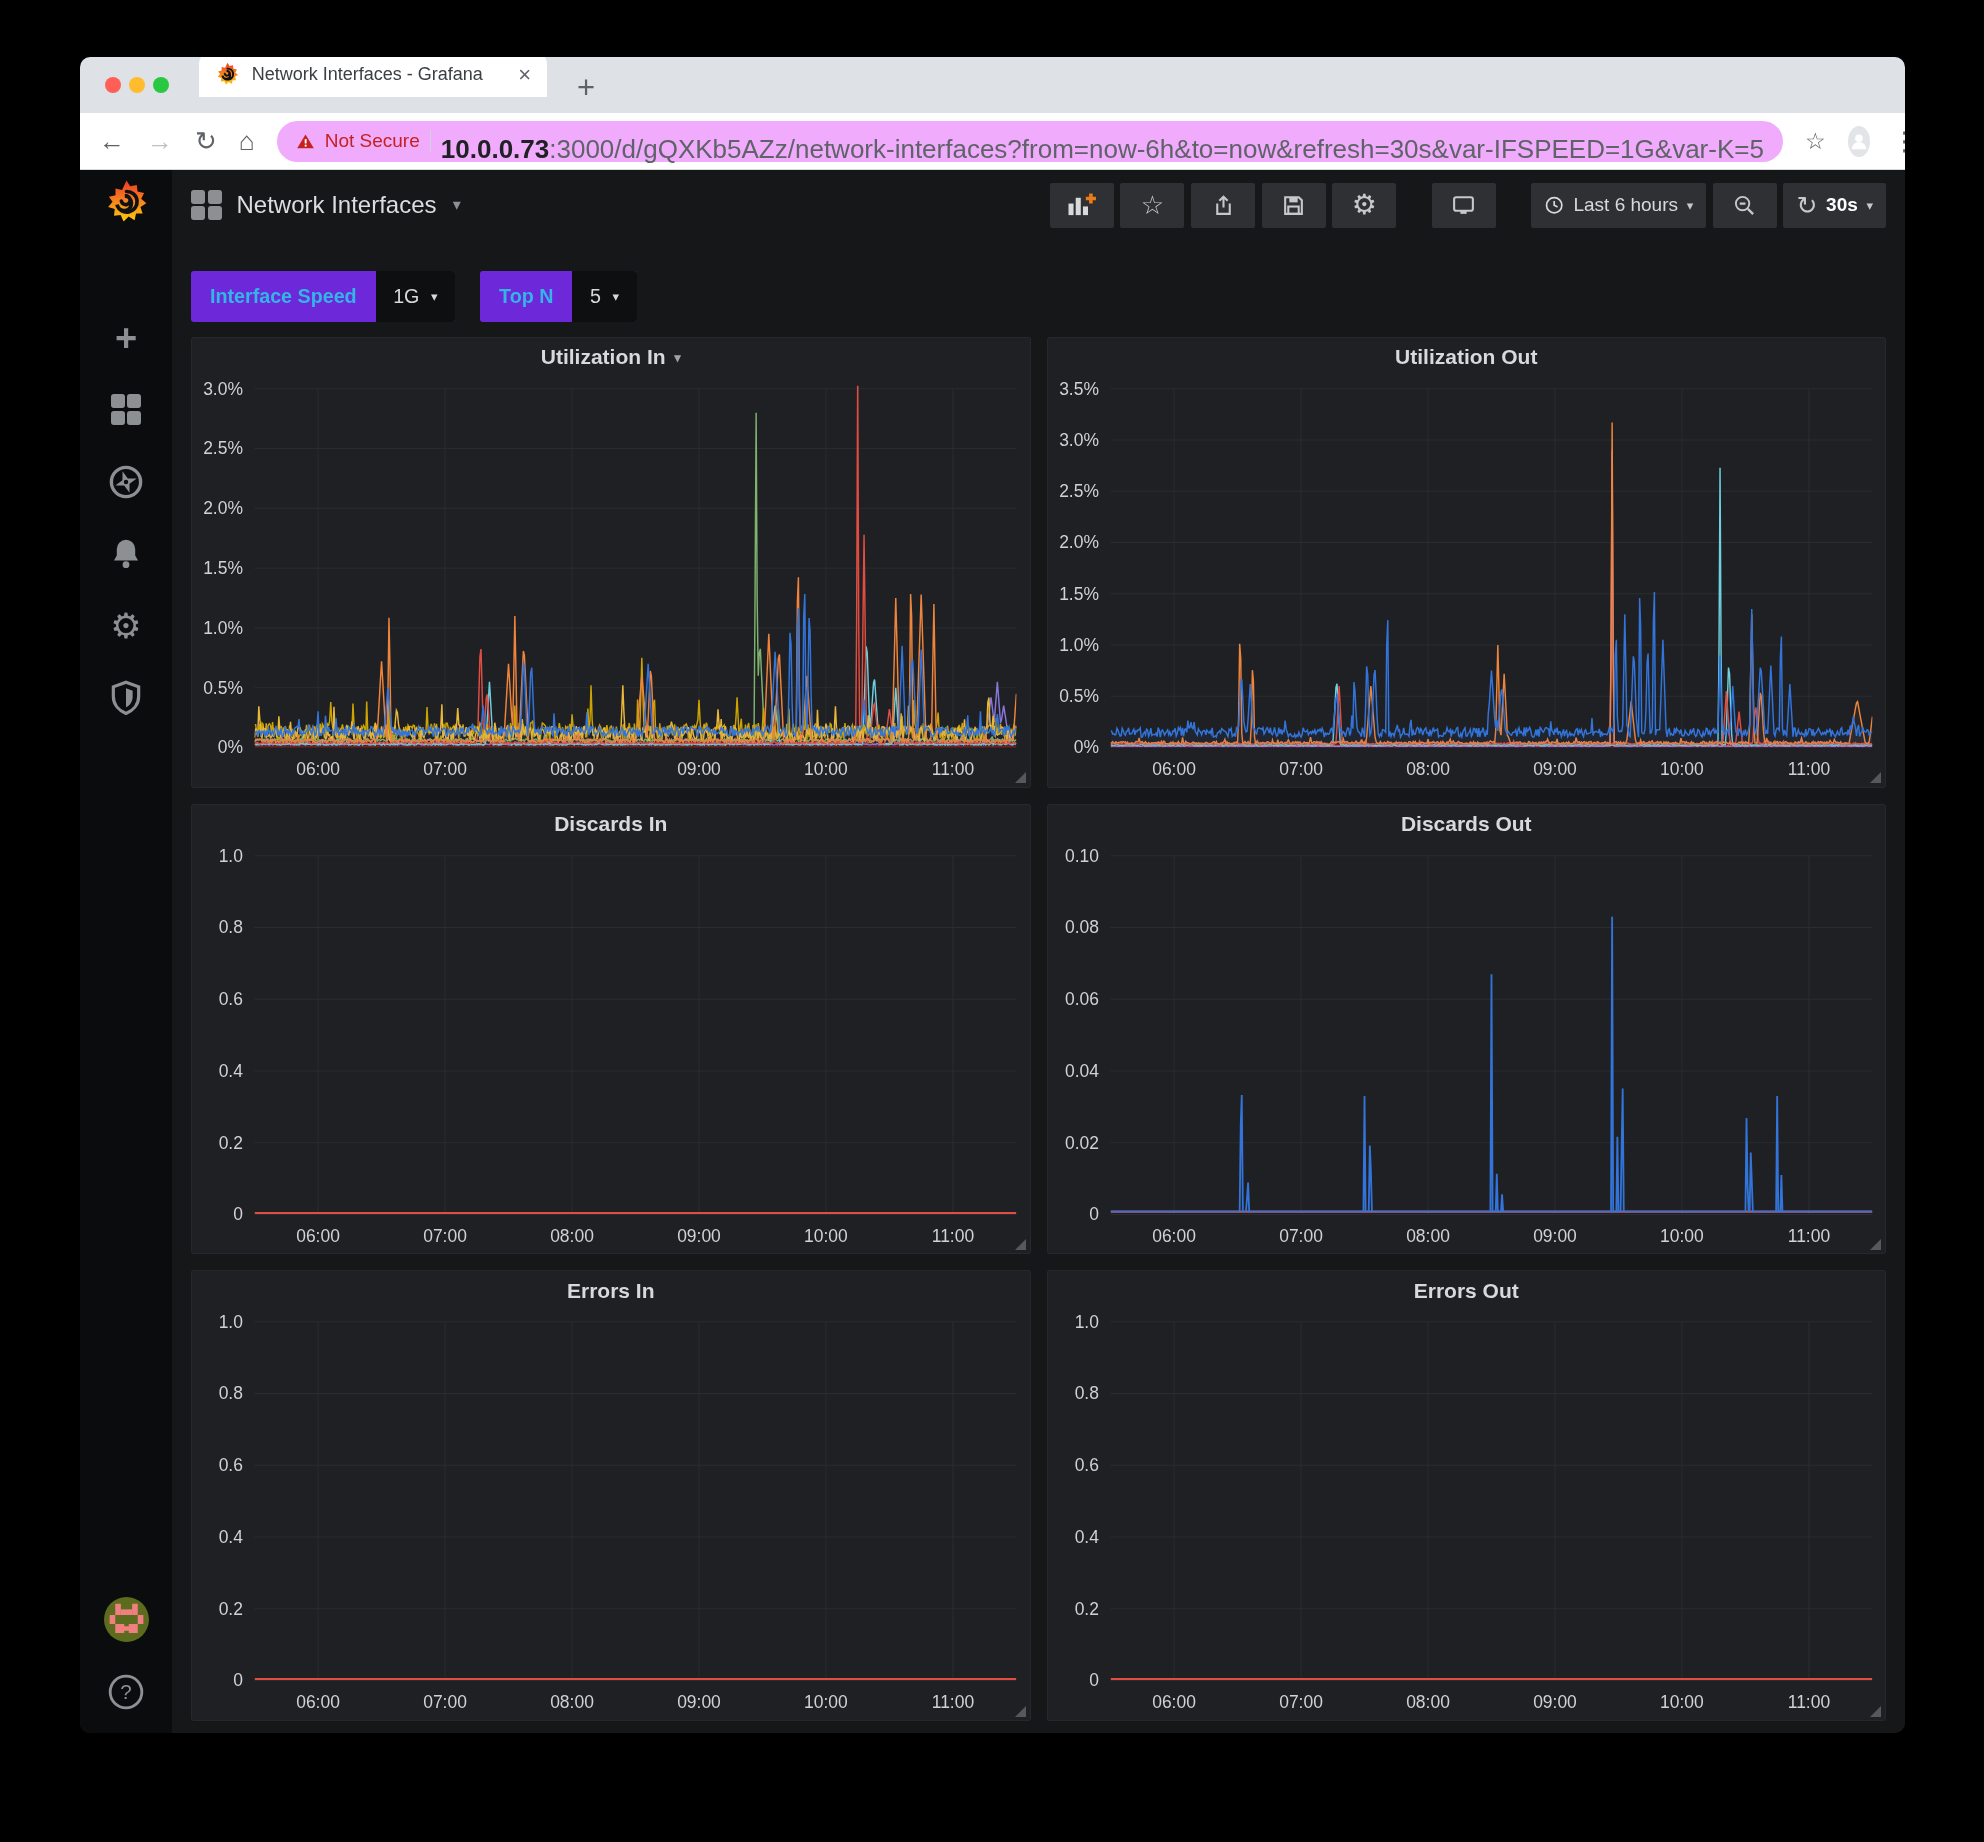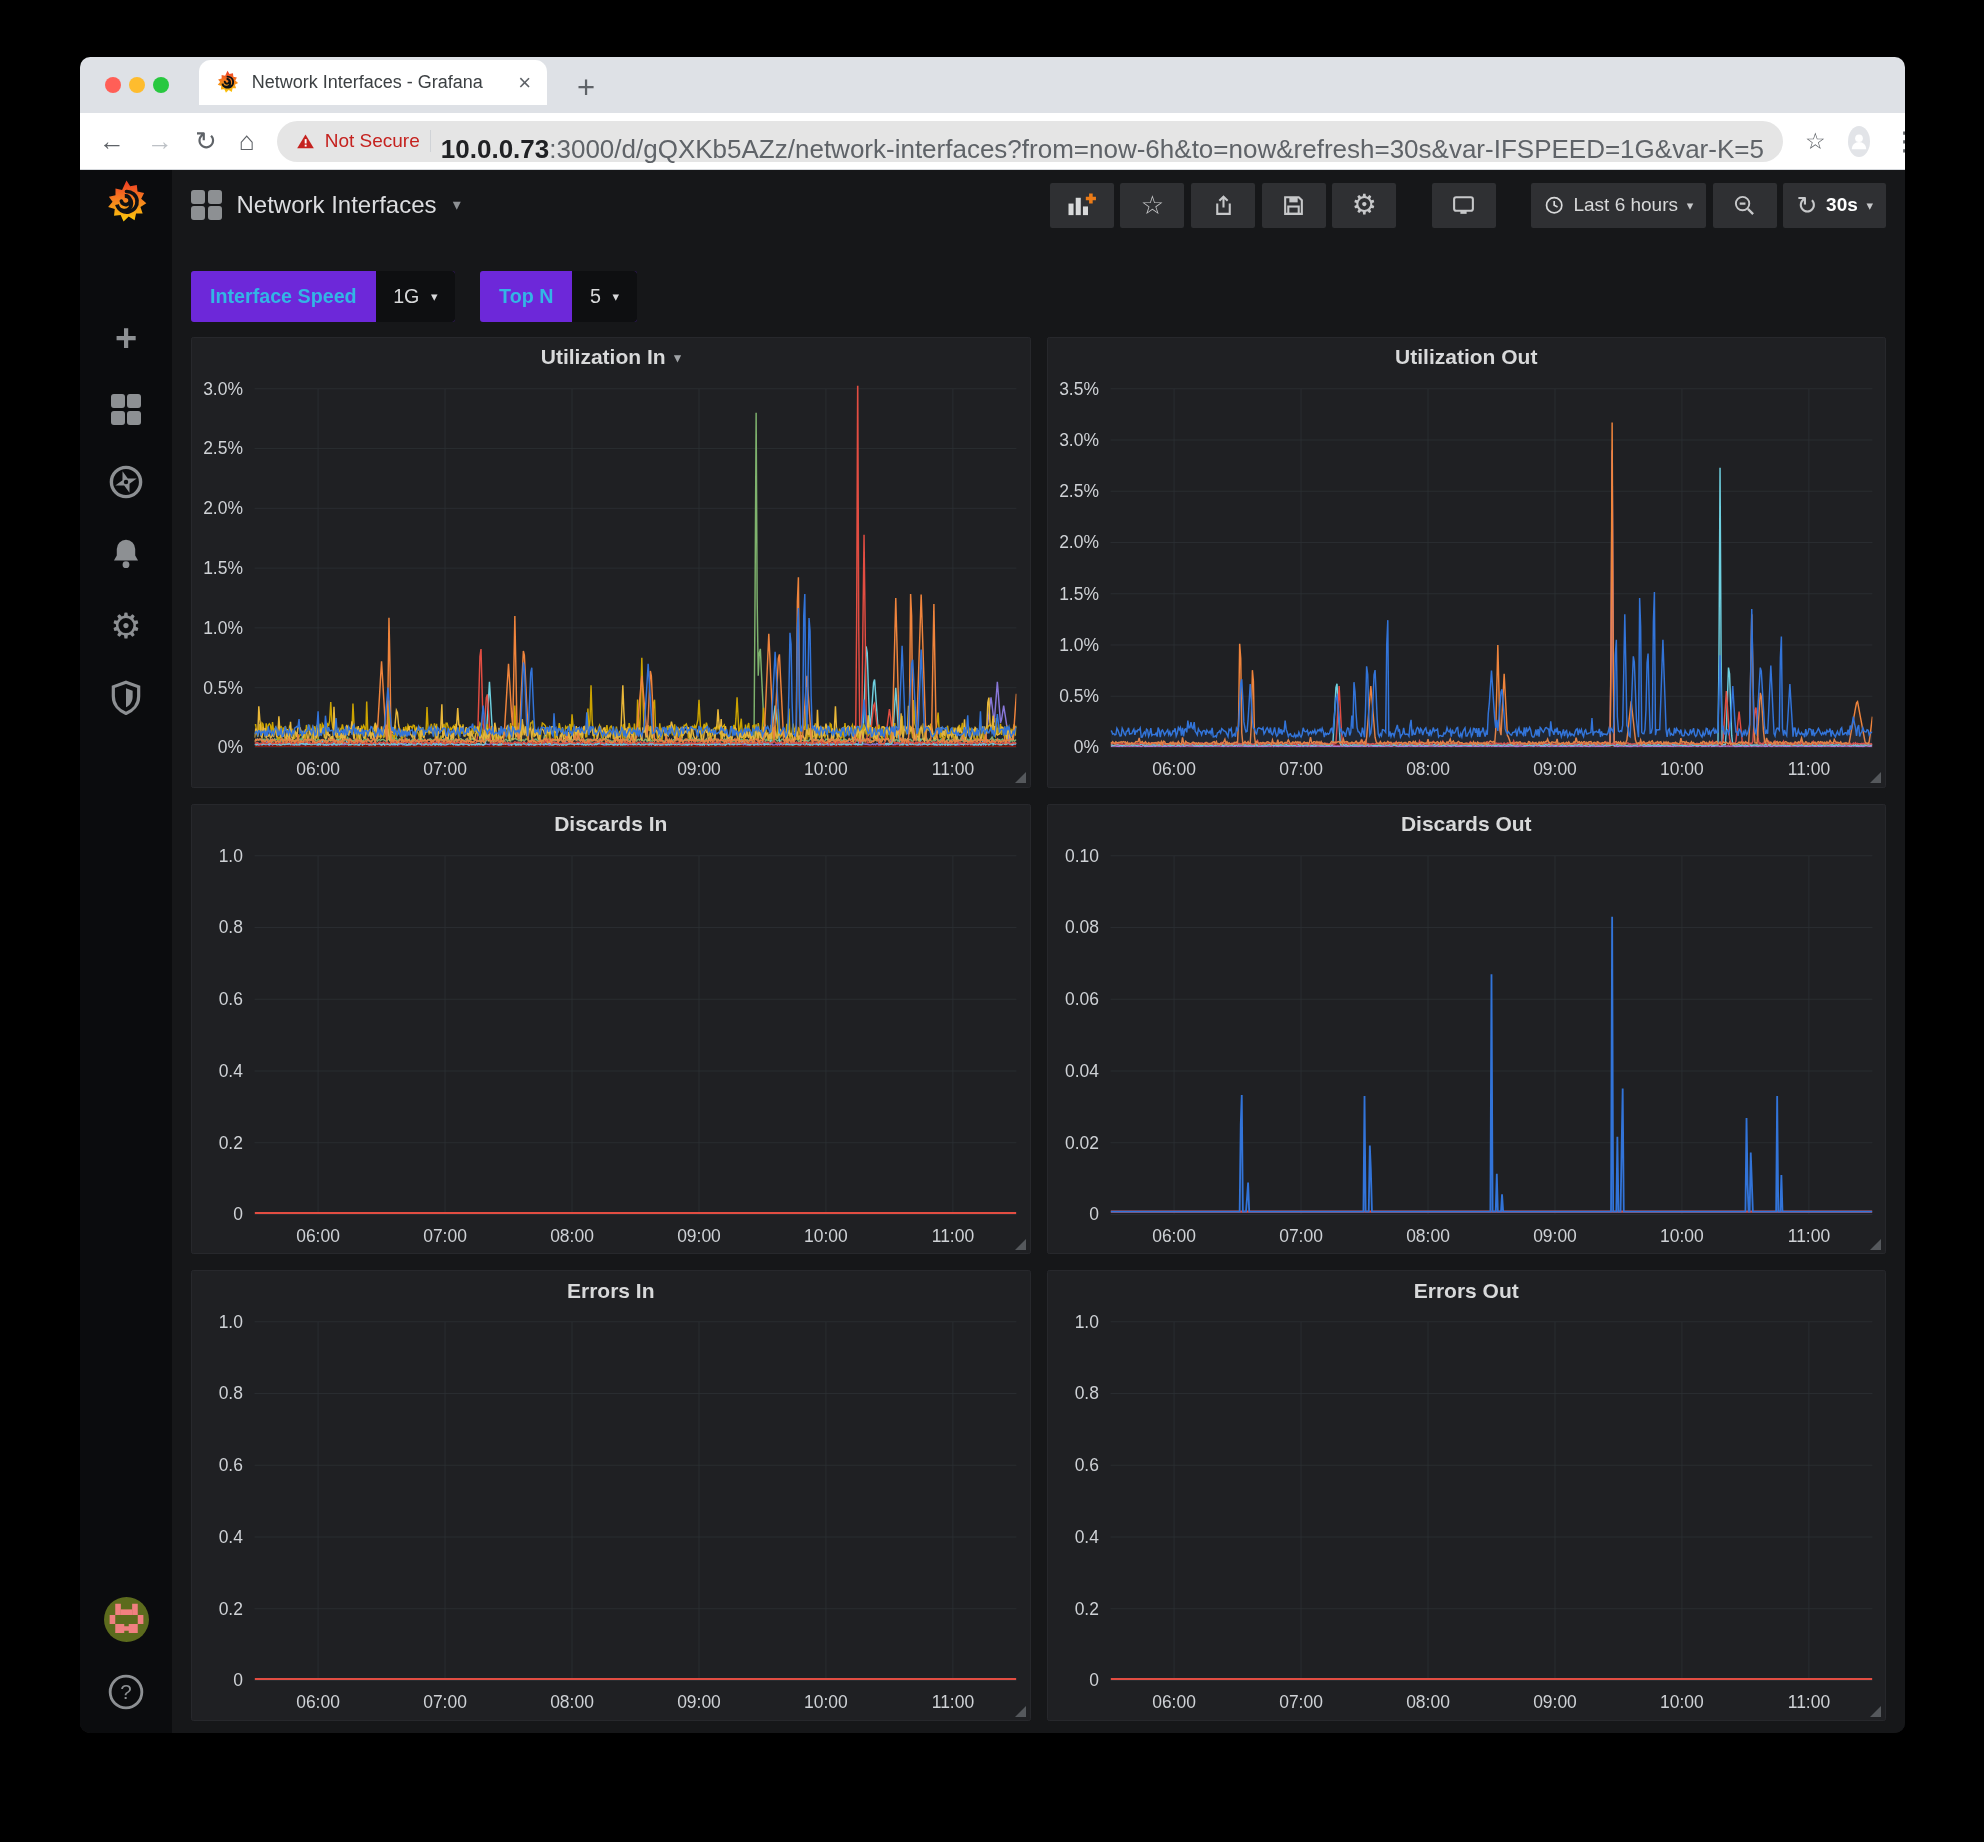--- a/index.html
+++ b/index.html
@@ -3,28 +3,28 @@
 <meta charset="utf-8">
 <style>
   * { box-sizing: border-box; margin: 0; padding: 0; }
   html,body { width:1985px; height:1842px; background:#000; font-family:"Liberation Sans", sans-serif; overflow:hidden; }
   .window { position:absolute; left:80px; top:57px; width:1825px; height:1676px; border-radius:10.2px; overflow:hidden; display:flex; flex-direction:column; background:#161719; box-shadow:0 5.8px 44px rgba(0,0,0,.9); }
 
   
   .tabstrip { height:56px; background:#dee1e6; position:relative; flex:none; }
   .lights { position:absolute; left:25px; top:19.7px; display:flex; gap:8px; }
   .light { width:16px; height:16px; border-radius:50%; }
-  .tab { position:absolute; left:119px; bottom:8px; width:348px; height:45px; background:#fff; border-radius:11.7px 11.7px 0 0; display:flex; align-items:center; padding:0 16px; gap:11.7px; }
+  .tab { position:absolute; left:119px; bottom:16px; width:348px; height:45px; background:#fff; border-radius:11.7px 11.7px 0 0; display:flex; align-items:center; padding:0 16px; gap:11.7px; }
   .tab-title { flex:1; font-size:18px; color:#3c4043; white-space:nowrap; overflow:hidden; text-overflow:ellipsis; }
   .tab-close { font-size:22px; color:#5f6368; line-height:1; }
   .newtab { position:absolute; left:487px; bottom:5.8px; font-size:31px; color:#5f6368; width:38px; height:38px; display:flex; align-items:center; justify-content:center; }
   .toolbar { height:57px; background:#fff; border-bottom:0.7px solid #d5d8dc; display:flex; align-items:center; padding:0 19px; gap:22px; flex:none; }
   .navic { font-size:26px; color:#5f6368; line-height:1; }
   .navic.dis { color:#bdc1c6; }
-  .urlbar { flex:1; height:41px; background:#e5e5e5; border-radius:20.4px; display:flex; align-items:center; padding:0 19px; gap:10.2px; }
+  .urlbar { flex:1; height:41px; background:#f0abfc; border-radius:20.4px; display:flex; align-items:center; padding:0 19px; gap:10.2px; }
   .notsecure { color:#c5221f; font-size:19px; white-space:nowrap; }
   .urldiv { width:0.7px; height:22px; background:#d0d3d7; }
   .url { font-size:26px; color:#5f6368; white-space:nowrap; overflow:hidden;margin-top:16px; }
   .url .host { color:#202124; font-weight:700; }
   .avatar-chrome { width:31px; height:31px; border-radius:50%; background:#e2e4e8; display:flex; align-items:center; justify-content:center; }
 
   
   .grafana { flex:1; display:flex; background:#161719; min-height:0; }
   .sidebar { width:92px; background:#0b0c0e; flex:none; display:flex; flex-direction:column; align-items:center; }
   .glogo { margin-top:8.7px; }

